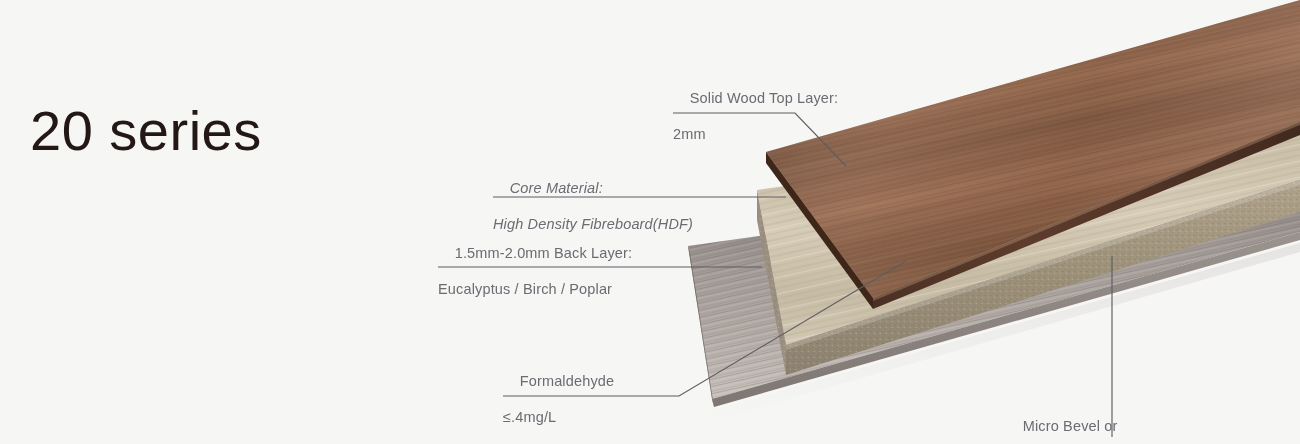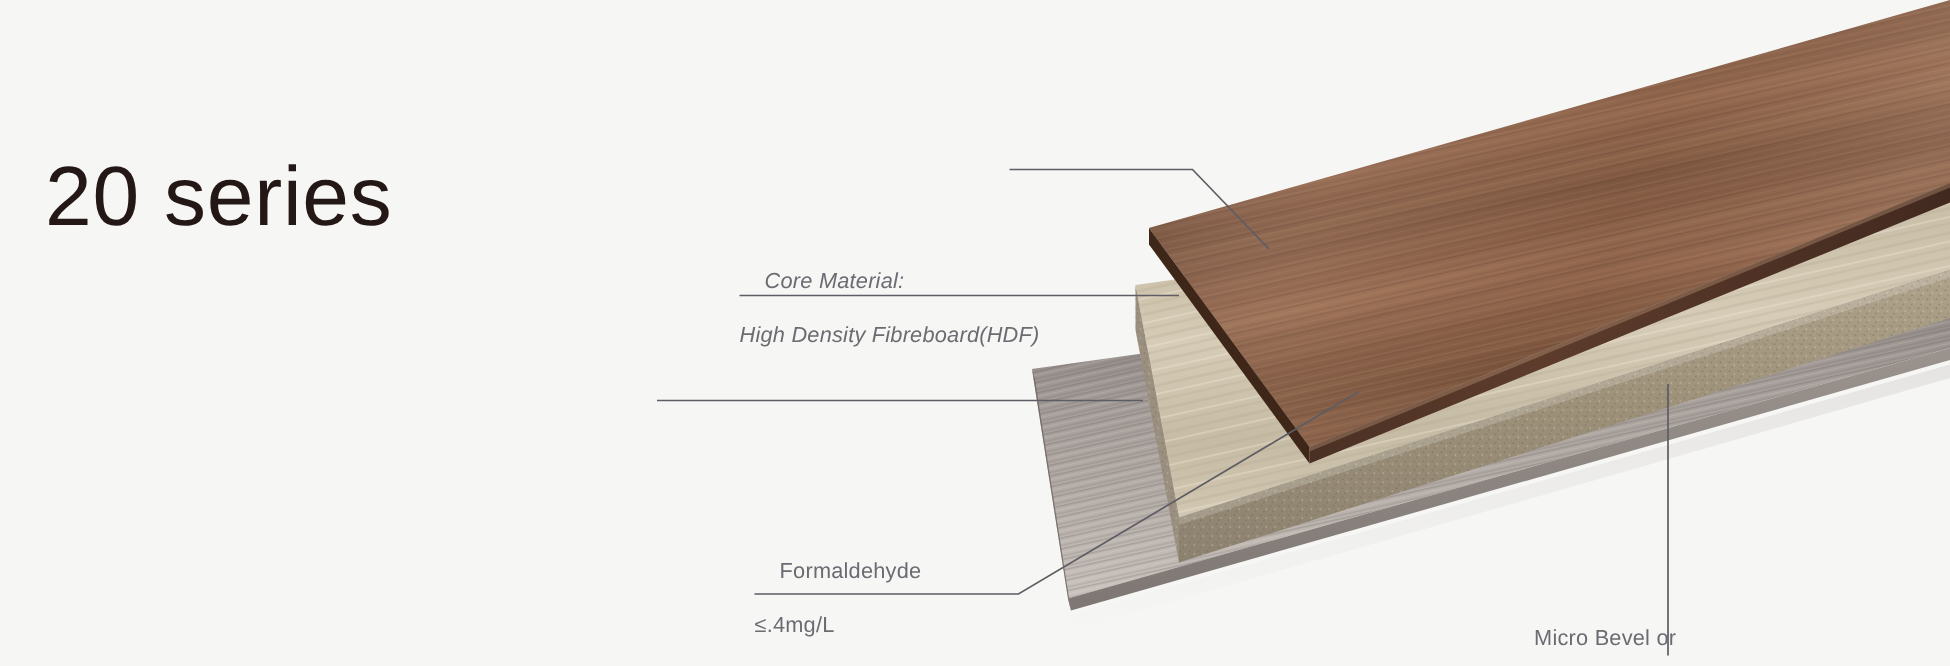--- a/index.html
+++ b/index.html
@@ -178,27 +178,33 @@
       <path d="M438,267 L762,267"></path>
 
       <path d="M503,396 L679,396 L906,261"></path>
 
       <path d="M1112,256 L1112,437"></path>
     </g>
   </svg>
 
   <div id="headline">20 series</div>
 
+  <div class="callout" id="c-top">
+    <span>Solid Wood Top Layer:</span>
+    <span class="l2">2mm</span>
+  </div>
 
   <div class="callout" id="c-core">
     <span>Core Material:</span>
     <span class="l2">High Density Fibreboard(HDF)</span>
   </div>
 
   <div class="callout" id="c-back">
+    <span>1.5mm-2.0mm Back Layer:</span>
+    <span class="l2">Eucalyptus / Birch / Poplar</span>
   </div>
 
   <div class="callout" id="c-form">
     <span>Formaldehyde</span>
     <span class="l2">≤.4mg/L</span>
   </div>
 
   <div class="callout" id="c-bevel">
     <span>Micro Bevel or</span>
     

